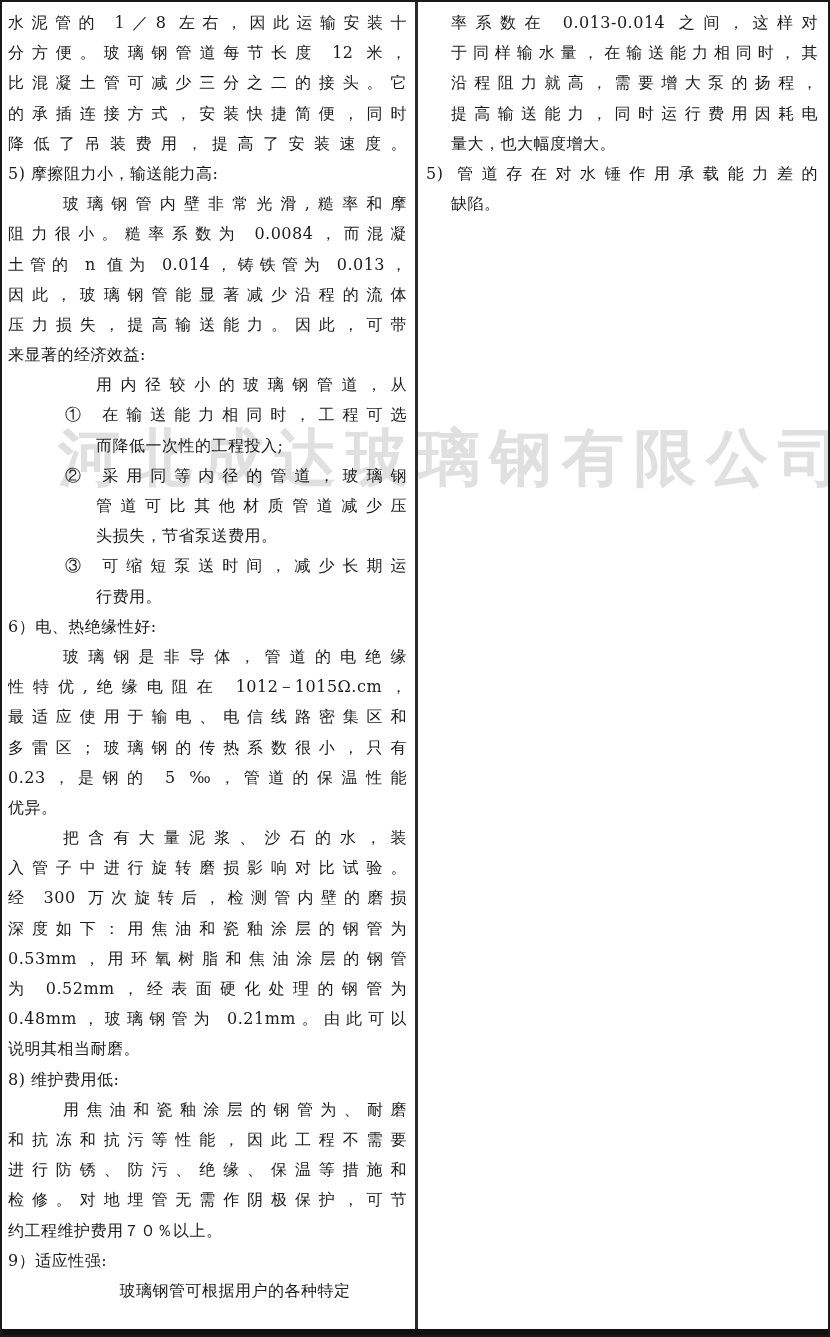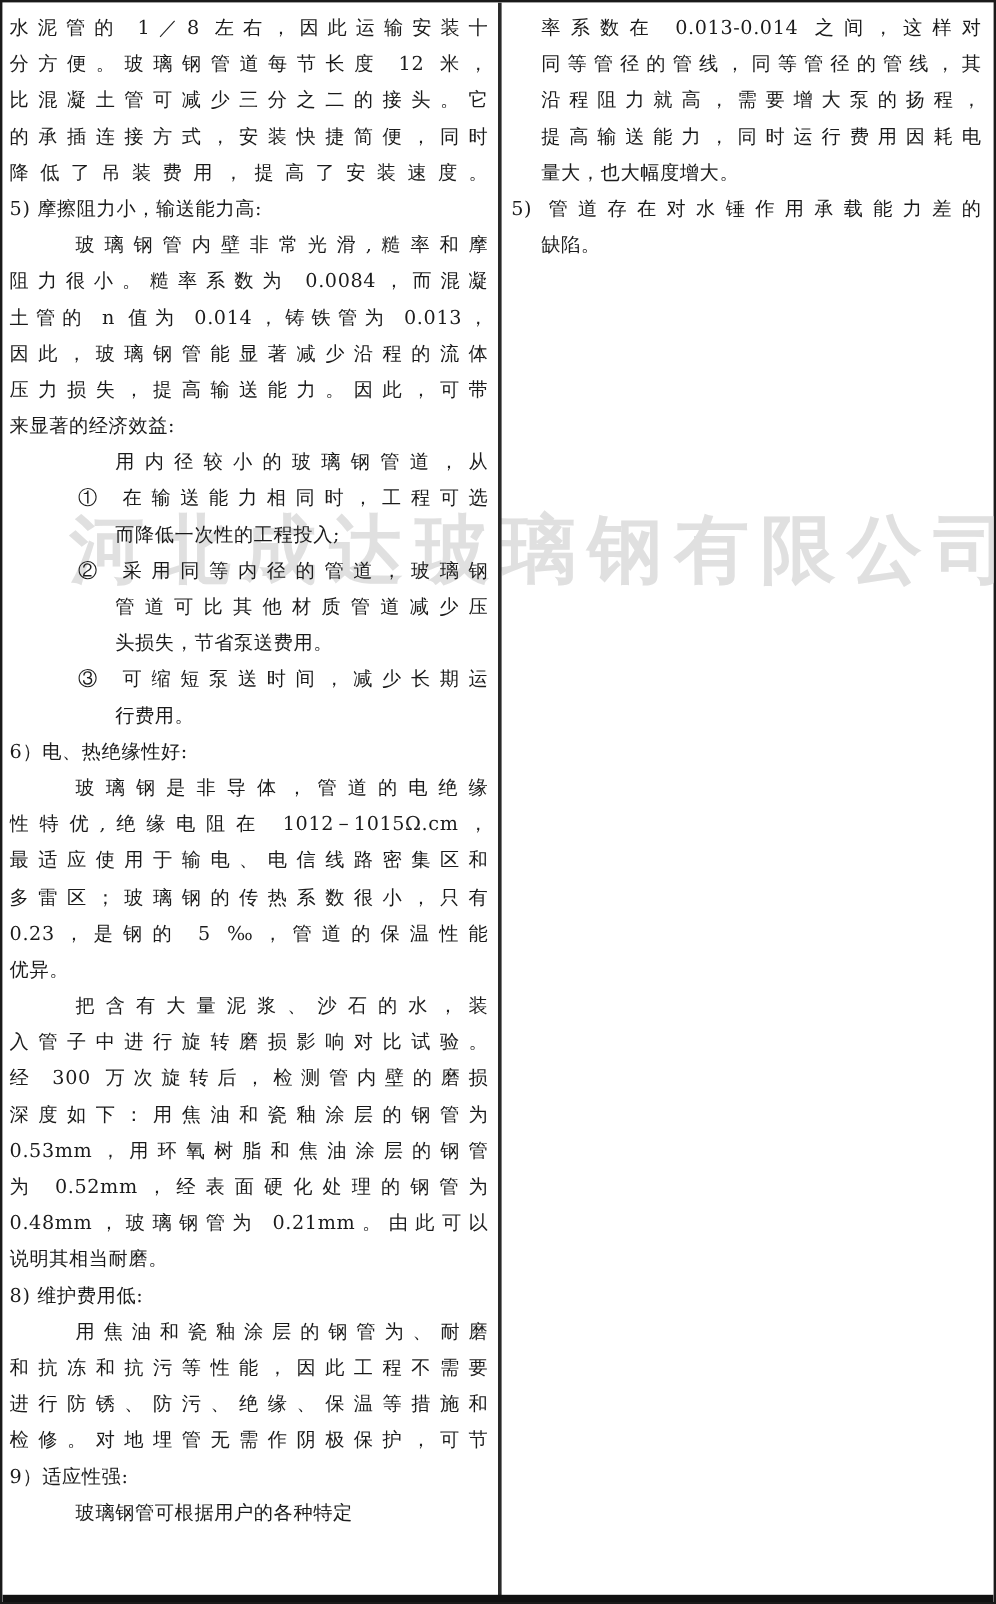--- a/index.html
+++ b/index.html
@@ -76,21 +76,21 @@
     letter-spacing: 0.5px;
     overflow: hidden;
     white-space: nowrap;
   }
   .j {
     text-align: justify;
     text-align-last: justify;
     text-justify: inter-character;
     white-space: normal;
   }
-  .left .in1 { padding-left: 55px; }
+  .left .in1 { padding-left: 55px; text-align: center; }
   .left .in2 { padding-left: 57px; }
   .left .in3 { padding-left: 88px; }
   .right .in1 { padding-left: 25px; }
 </style>
 </head>
 <body>
 
 <div class="page">
   <div class="watermark">河北成达玻璃钢有限公司</div>
 
@@ -128,29 +128,30 @@
       <div class="line in0 j">深度如下：用焦油和瓷釉涂层的钢管为</div>
       <div class="line in0 j">0.53mm，用环氧树脂和焦油涂层的钢管</div>
       <div class="line in0 j">为 0.52mm，经表面硬化处理的钢管为</div>
       <div class="line in0 j">0.48mm，玻璃钢管为 0.21mm。由此可以</div>
       <div class="line in0">说明其相当耐磨。</div>
       <div class="line in0">8) 维护费用低:</div>
       <div class="line in1 j">用焦油和瓷釉涂层的钢管为、耐磨</div>
       <div class="line in0 j">和抗冻和抗污等性能，因此工程不需要</div>
       <div class="line in0 j">进行防锈、防污、绝缘、保温等措施和</div>
       <div class="line in0 j">检修。对地埋管无需作阴极保护，可节</div>
+      <div class="line in0">约工程维护费用７０％以上。</div>
       <div class="line in0">9）适应性强:</div>
       <div class="line in1">玻璃钢管可根据用户的各种特定</div>
     </div>
 
   <div class="divider"></div>
 
   <div class="col right" id="right-col">
       <div class="line in1 j">率系数在 0.013-0.014 之间，这样对</div>
-      <div class="line in1 j">同等管径的管线，同等管径的管线，其</div>
+      <div class="line in1 j">于同样输水量，在输送能力相同时，其</div>
       <div class="line in1 j">沿程阻力就高，需要增大泵的扬程，</div>
       <div class="line in1 j">提高输送能力，同时运行费用因耗电</div>
       <div class="line in1">量大，也大幅度增大。</div>
       <div class="line in0 j">5) 管道存在对水锤作用承载能力差的</div>
       <div class="line in1">缺陷。</div>
     </div>
 
   <div class="bottom-bar"></div>
 </div>
 

